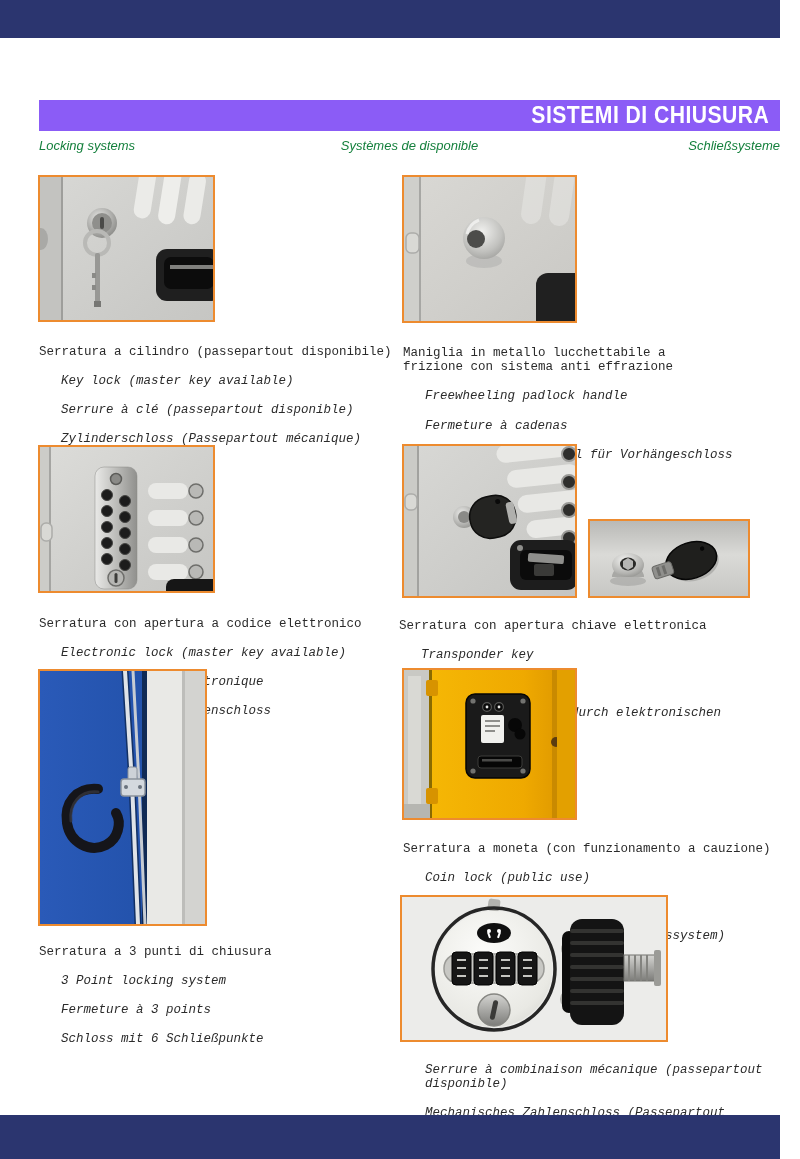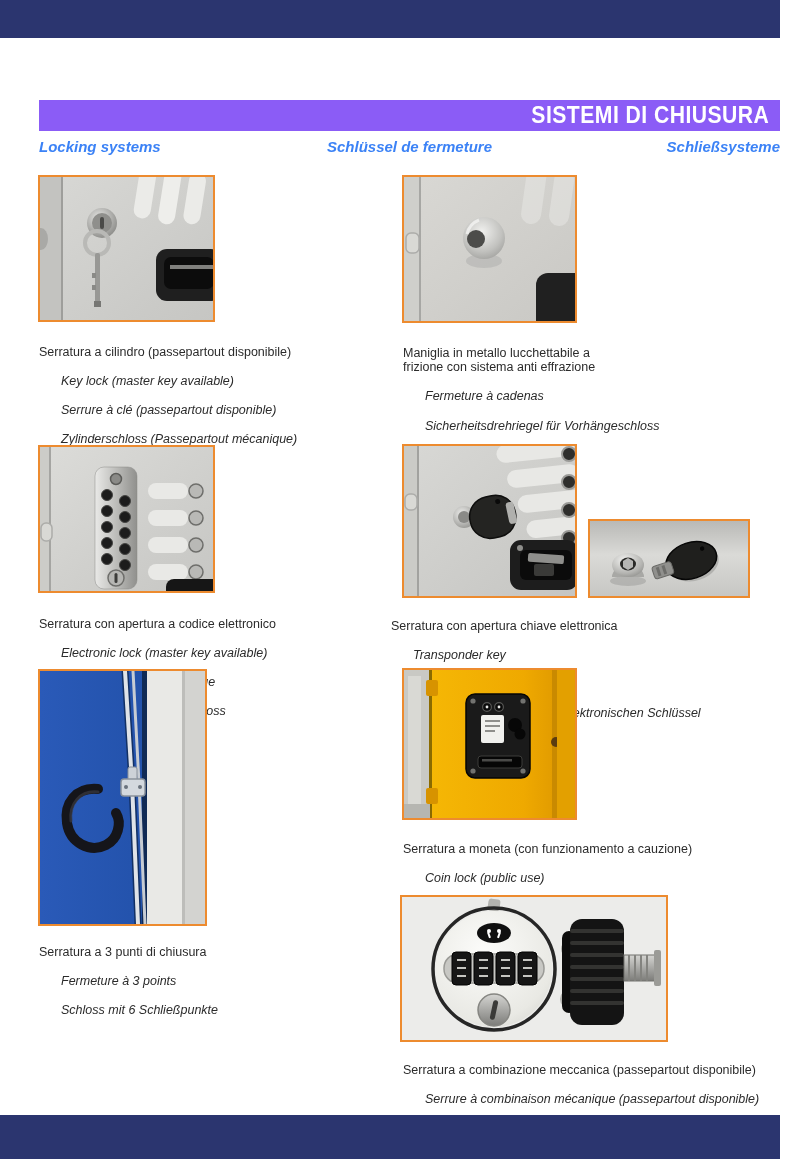--- a/index.html
+++ b/index.html
@@ -11,46 +11,46 @@
   .bar.top{top:0;height:38px;}
   .bar.bottom{top:1115px;height:44px;}
   .titlebar{
     position:absolute;left:39px;top:100px;width:741px;height:31px;background:#8b5cf6;
     display:flex;align-items:center;justify-content:flex-end;
   }
   .titlebar .t{
     color:#ffffff;font-weight:bold;font-size:23px;letter-spacing:.5px;
     transform:scaleX(.92);white-space:nowrap;
   }
-  .subtitles{position:absolute;left:39px;top:138px;width:741px;height:20px;font-style:italic;font-size:15px;color:#3b82f6;font-weight:bold;}
+  .subtitles{position:absolute;left:39px;top:138px;width:741px;height:20px;font-style:italic;font-size:13px;color:#15803d;}
   .subtitles .l{position:absolute;left:0;top:0;}
   .subtitles .c{position:absolute;left:50%;top:0;transform:translateX(-50%);white-space:nowrap;}
   .subtitles .r{position:absolute;right:0;top:0;}
   .photo{
     position:absolute;box-sizing:border-box;border:2px solid #ed8b2f;background:#d6d6d3;overflow:hidden;
   }
   .photo svg{display:block;}
-  .cap{position:absolute;font-size:12.5px;line-height:14.6px;white-space:pre-line;}
+  .cap{position:absolute;font-size:12.5px;line-height:14.6px;white-space:pre-line;font-family:Liberation Mono, monospace;}
   .cap .it{font-style:normal;}
   .cap .tr{font-style:italic;margin-left:22px;}
 </style>
 </head>
 <body>
 
 <div class="page">
 
   <div class="bar top"></div>
 
   <div class="titlebar">
     <span class="t">SISTEMI DI CHIUSURA</span>
   </div>
 
   <div class="subtitles">
     <span class="l">Locking systems</span>
-    <span class="c">Schlüssel de fermeture</span>
+    <span class="c">Systèmes de disponible</span>
     <span class="r">Schließsysteme</span>
   </div>
 
   <div class="photo" style="left:38px;top:175px;width:177px;height:147px">
     <svg width="173" height="143" viewBox="0 0 173 143">
       <defs>
         <linearGradient id="g1" x1="0" y1="0" x2="1" y2="1">
           <stop offset="0" stop-color="#d8d8d5"></stop>
             <stop offset="1" stop-color="#c6c6c3"></stop>
         </linearGradient>
@@ -119,20 +119,21 @@
         <circle cx="80" cy="61" r="21" fill="url(#m2)"></circle>
         <circle cx="72" cy="62" r="9" fill="#4c4c4a"></circle>
         <path d="M63,57 a20,20 0 0 1 12,-14" stroke="#f4f4f2" stroke-width="3" fill="none" opacity=".8"></path>
       </g>
       <rect x="132" y="96" width="52" height="60" rx="12" fill="#202020"></rect>
     </svg>
   </div>
   <div class="cap" style="left:403px;top:331px;width:380px">
     <div class="it">Maniglia in metallo lucchettabile a
 frizione con sistema anti effrazione</div>
+    <div class="tr">Freewheeling padlock handle</div>
     <div class="tr">Fermeture à cadenas</div>
     <div class="tr">Sicherheitsdrehriegel für Vorhängeschloss</div>
   </div>
 
   <div class="photo" style="left:38px;top:445px;width:177px;height:148px">
     <svg width="173" height="144" viewBox="0 0 173 144">
       <defs>
         <linearGradient id="g3" x1="0" y1="0" x2="1" y2="1">
           <stop offset="0" stop-color="#dcdcd9"></stop>
             <stop offset="1" stop-color="#c6c6c3"></stop>
@@ -262,21 +263,21 @@
       <g transform="rotate(-18 100 42)">
         <ellipse cx="104" cy="44" rx="25" ry="17" fill="#b2b2af"></ellipse>
         <ellipse cx="102" cy="40" rx="26" ry="18" fill="#1f1f1d" stroke="#060606" stroke-width="1.5"></ellipse>
         <circle cx="116" cy="32" r="2.2" fill="#050505"></circle>
         <rect x="62" y="34" width="20" height="13" rx="3" fill="#90908d" stroke="#6a6a67" stroke-width="1"></rect>
         <rect x="66" y="36" width="3" height="9" fill="#6d6d6a"></rect>
         <rect x="72" y="36" width="3" height="9" fill="#6d6d6a"></rect>
       </g>
     </svg>
   </div>
-  <div class="cap" style="left:391px;top:604px;width:390px">
+  <div class="cap" style="left:399px;top:604px;width:390px">
     <div class="it">Serratura con apertura chiave elettronica</div>
     <div class="tr">Transponder key</div>
     <div class="tr">Serrure éléctronique</div>
     <div class="tr">Schloss mit Öffnung durch elektronischen Schlüssel</div>
   </div>
 
   <div class="photo" style="left:38px;top:669px;width:169px;height:257px">
     <svg width="165" height="253" viewBox="0 0 165 253">
       <defs>
         <linearGradient id="gb" x1="0" y1="0" x2="1" y2="0">
@@ -300,20 +301,21 @@
         <circle cx="100" cy="116" r="2" fill="#6b737d"></circle>
       </g>
       <g>
         <path d="M58,118 C36,116 24,132 27,152 C30,172 50,182 66,174 C78,168 82,152 76,142" fill="none" stroke="#15151a" stroke-width="10" stroke-linecap="round"></path>
         <path d="M58,121 C40,119 29,133 31,150" fill="none" stroke="#3a3a42" stroke-width="3" stroke-linecap="round" opacity=".7"></path>
       </g>
     </svg>
   </div>
   <div class="cap" style="left:39px;top:930px;width:360px">
     <div class="it">Serratura a 3 punti di chiusura</div>
+    <div class="tr">3 Point locking system</div>
     <div class="tr">Fermeture à 3 points</div>
     <div class="tr">Schloss mit 6 Schließpunkte</div>
   </div>
 
   <div class="photo" style="left:402px;top:668px;width:175px;height:152px">
     <svg width="171" height="148" viewBox="0 0 171 148">
       <defs>
         <linearGradient id="gy" x1="0" y1="0" x2="1" y2="0">
           <stop offset="0" stop-color="#f7bb06"></stop>
             <stop offset=".7" stop-color="#efa900"></stop>
@@ -425,20 +427,19 @@
             <rect x="226" y="58" width="2" height="26"></rect>
             <rect x="232" y="58" width="2" height="26"></rect>
             <rect x="238" y="58" width="2" height="26"></rect>
             <rect x="244" y="58" width="2" height="26"></rect>
           </g>
         <rect x="252" y="53" width="7" height="36" rx="2" fill="#9b9b97"></rect>
       </g>
     </svg>
   </div>
   <div class="cap" style="left:403px;top:1048px;width:390px">
-    <div class="it">Serratura a combinazione meccanica (passepartout disponibile)</div>
     <div class="tr">Serrure à combinaison mécanique (passepartout disponible)</div>
     <div class="tr">Mechanisches Zahlenschloss (Passepartout verfügbar)</div>
   </div>
 
   <div class="bar bottom"></div>
 
 </div>
 
 </body></html>

